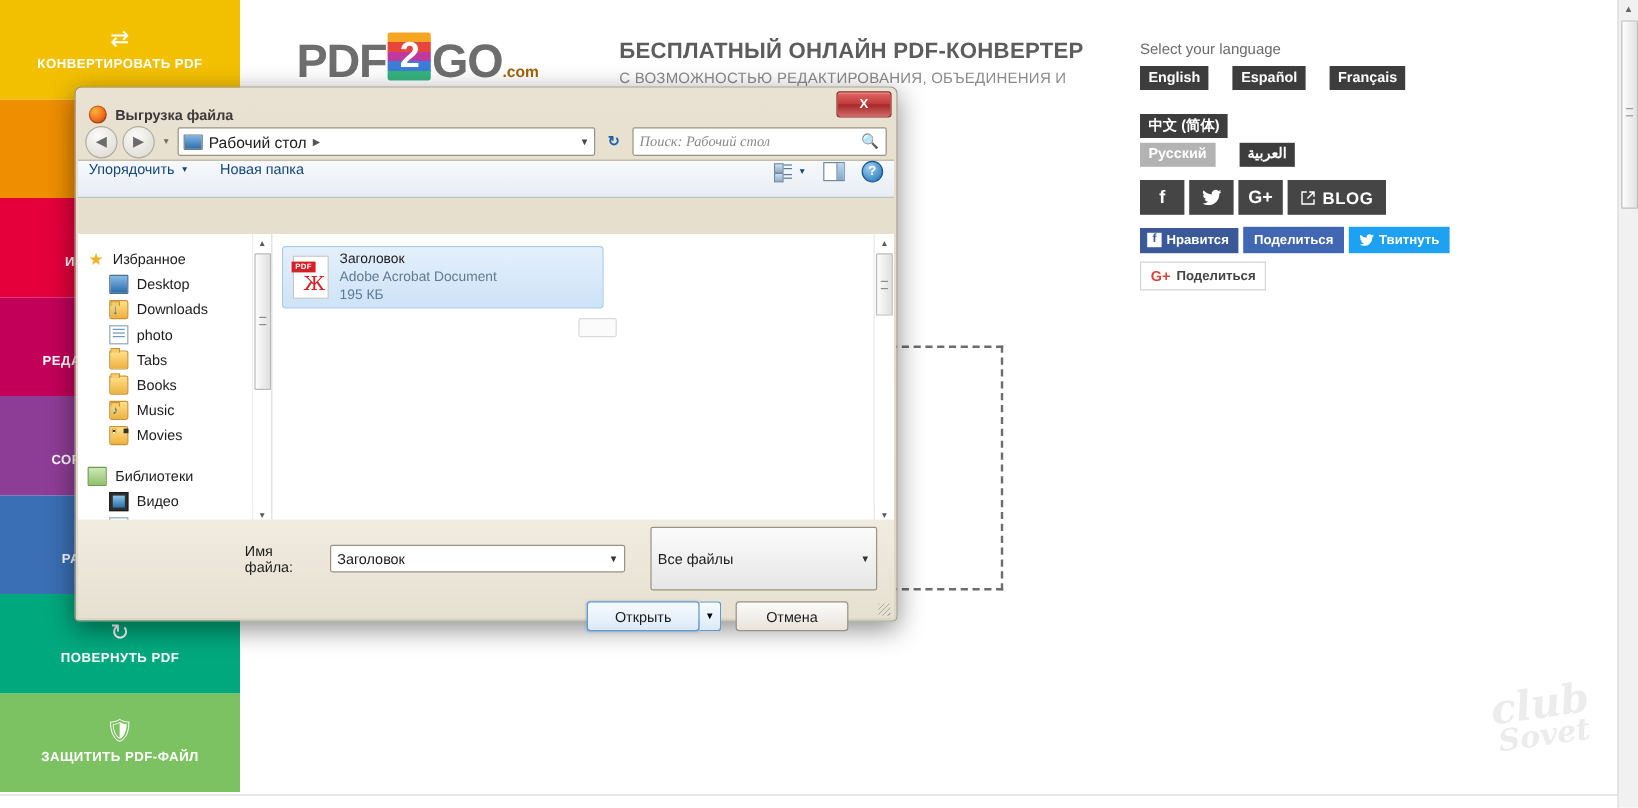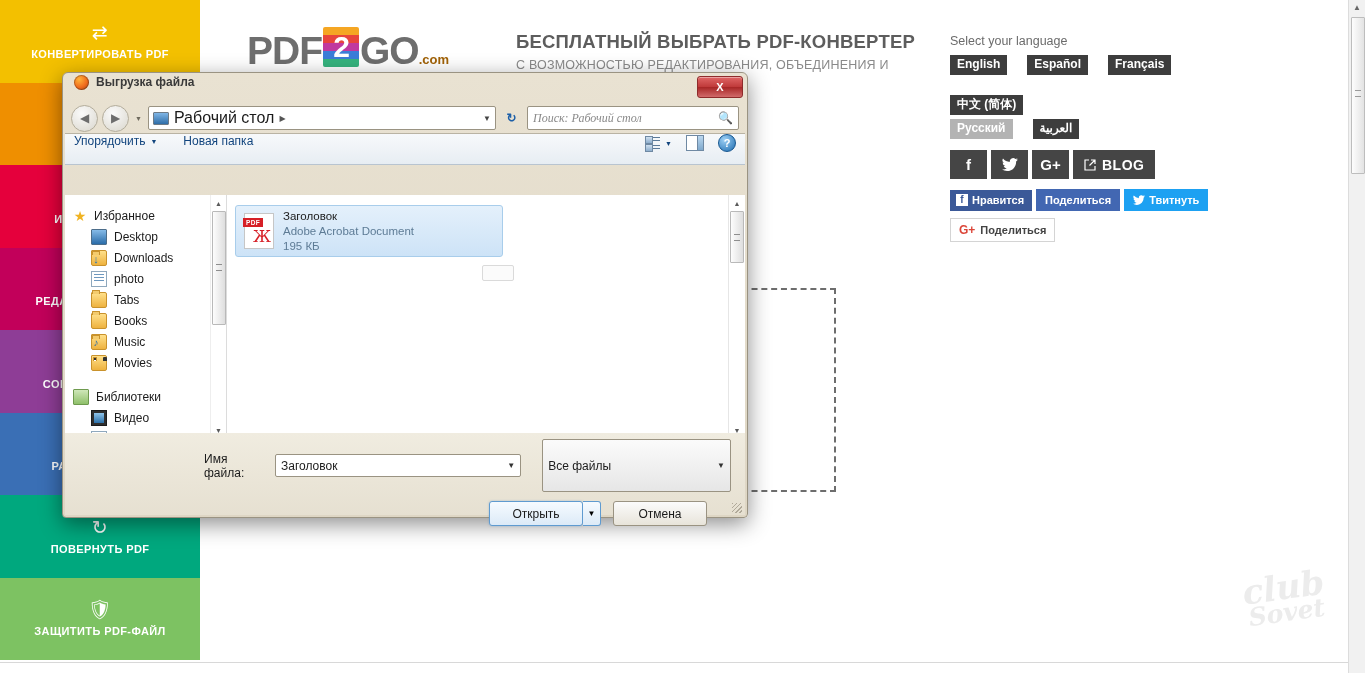--- a/index.html
+++ b/index.html
@@ -59,40 +59,40 @@
   #bscroll .thumb{position:absolute;top:17px;left:2px;width:12px;height:155px;background:linear-gradient(90deg,#fdfdfd,#e3e3e3);border:1px solid #bdbdbd;border-radius:1px;}
   #bscroll .grip{position:absolute;left:3px;top:72px;width:6px;height:5px;border-top:1px solid #9a9a9a;border-bottom:1px solid #9a9a9a;}
 
   
   #dlg{position:absolute;left:62px;top:72px;width:680px;height:440px;
        background:linear-gradient(180deg,#e9e2d2,#ded6c4);
        border:1px solid #9a9382;border-radius:6px 6px 4px 4px;
        box-shadow:0 6px 22px rgba(0,0,0,.45);padding:2px;}
   #dlg-inner{position:relative;width:100%;height:100%;}
 
-  #titlebar{height:28px;position:relative;display:flex;align-items:flex-start;padding-left:9px;}
+  #titlebar{height:28px;position:relative;display:flex;align-items:flex-end;padding-left:9px;}
   #titlebar .ficon{width:15px;height:15px;border-radius:50%;
       background:radial-gradient(circle at 35% 30%,#ffb43a 0%,#f06a1c 55%,#8a3c12 100%);
       box-shadow:inset 0 0 0 1px rgba(0,0,0,.25);margin-right:7px;}
   #titlebar .ttl{font-size:12px;color:#3a3a3a;font-weight:bold;}
   #closebtn{position:absolute;right:2px;top:1px;width:44px;height:20px;border-radius:3px;
       background:linear-gradient(180deg,#e06666 0%,#c03b3b 48%,#a82727 52%,#d16a6a 100%);
       border:1px solid #8e2b2b;color:#fff;font-size:11px;font-weight:bold;
       display:flex;align-items:center;justify-content:center;box-shadow:inset 0 1px 0 rgba(255,255,255,.4);}
 
   
   #addrrow{height:30px;display:flex;align-items:center;padding:0 6px;gap:4px;}
   .navbtn{width:25px;height:25px;border-radius:50%;
       background:radial-gradient(circle at 40% 30%,#fbfbfb,#d9d6cc);
       border:1px solid #b3ad9c;display:flex;align-items:center;justify-content:center;
       font-size:12px;color:#6d6d6d;}
   #histdrop{font-size:7px;color:#6f6a5d;margin:0 2px;}
   #crumbbar{flex:1;height:22px;background:#fff;border:1px solid #9a9382;border-radius:2px;display:flex;align-items:center;padding:0 4px;gap:5px;}
   #crumbbar .micon{width:14px;height:11px;background:linear-gradient(180deg,#7fb5e6,#2f6ea8);border:1px solid #6d7a86;border-radius:1px;}
-  #crumbbar .ctext{font-size:16px;color:#1b1b1b;}
+  #crumbbar .ctext{font-size:13px;color:#1b1b1b;}
   #crumbbar .carrow{font-size:8px;color:#555;}
   #crumbbar .cdrop{margin-left:auto;font-size:8px;color:#444;}
   #refresh{width:23px;height:23px;border-radius:2px;display:flex;align-items:center;justify-content:center;color:#1c5fa8;font-size:12px;font-weight:bold;}
   #searchbox{width:200px;height:22px;background:#fff;border:1px solid #9a9382;border-radius:2px;display:flex;align-items:center;padding:0 5px;}
   #searchbox .sph{flex:1;font-size:12px;color:#8a8a8a;font-style:italic;font-family:"Liberation Serif",serif;}
   #searchbox .smag{color:#2f6ea8;font-size:12px;}
 
   
   #toolbar{height:30px;background:linear-gradient(180deg,#f7f9fb,#e7edf3);
       border-top:1px solid #b9b3a3;border-bottom:1px solid #b8c4d0;
@@ -206,21 +206,21 @@
           <span class="glyph">🛡</span>
           <span class="lbl">ЗАЩИТИТЬ PDF-ФАЙЛ</span>
         </div>
       </div>
 
     <div id="logo">
       <span>PDF</span><span class="two"><span class="sheet"></span><span class="num">2</span></span><span>GO</span><span class="com">.com</span>
     </div>
 
     <div id="tagline">
-      <div class="t1">БЕСПЛАТНЫЙ ВЫБРАТЬ PDF-КОНВЕРТЕР</div>
+      <div class="t1">БЕСПЛАТНЫЙ ОНЛАЙН PDF-КОНВЕРТЕР</div>
       <div class="t2">С ВОЗМОЖНОСТЬЮ РЕДАКТИРОВАНИЯ, ОБЪЕДИНЕНИЯ И</div>
     </div>
 
     <div id="bodytext">зать<br>бражения,<br>ь строки, а<br>а.</div>
     <div id="dropzone"></div>
     <div id="chooseBtn">ВЫБРАТЬ</div>
 
     <div id="rightcol">
       <div class="selLang">Select your language</div>
       <div class="langrow">

